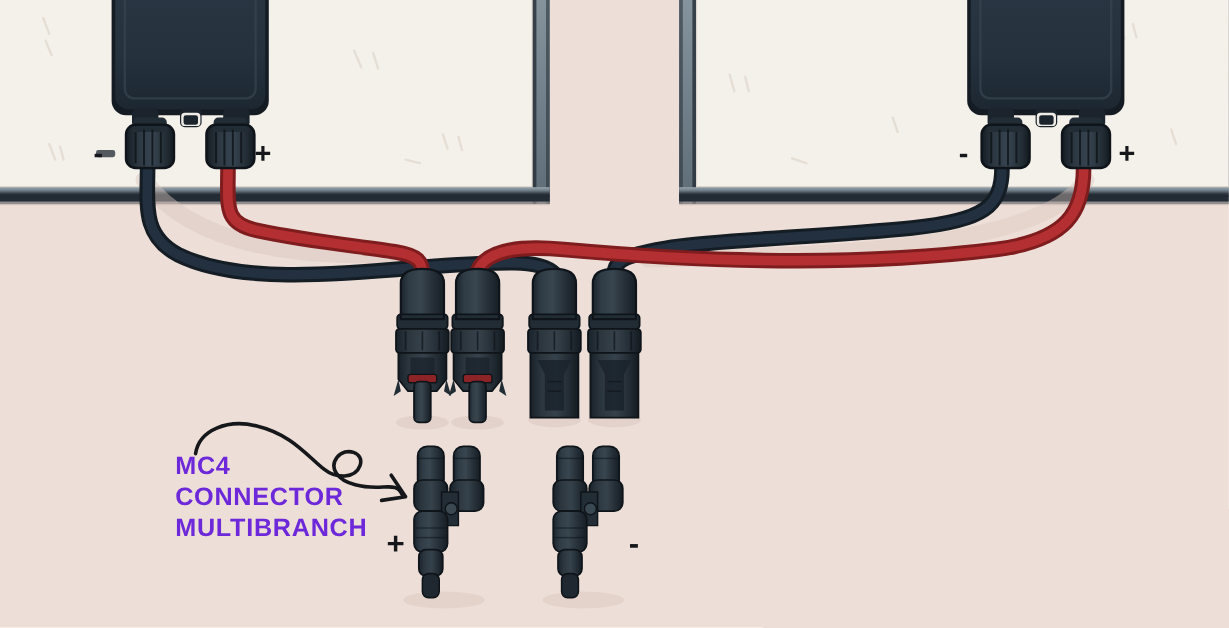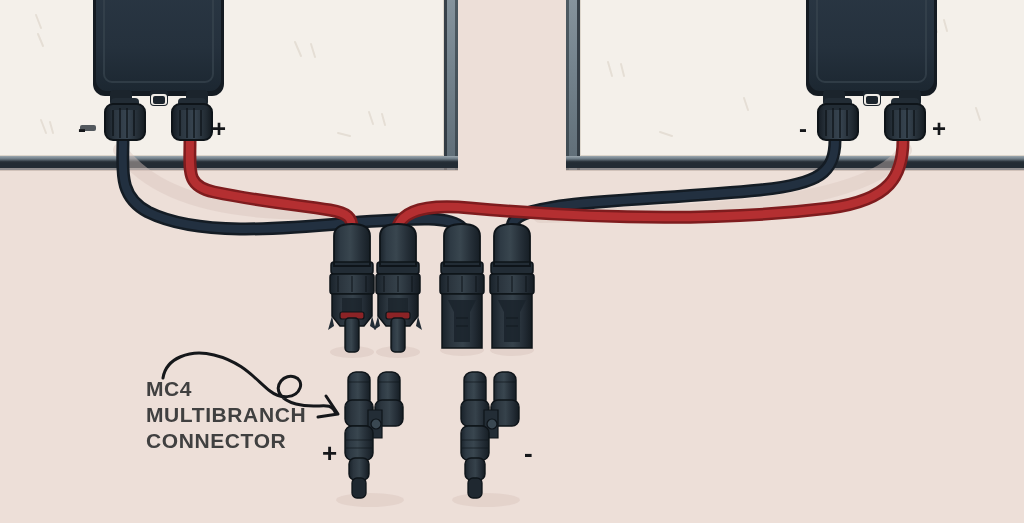--- a/index.html
+++ b/index.html
@@ -24,21 +24,21 @@
   .label-block {
     position: absolute;
     left: 146px;
     top: 376px;
     width: 190px;
     font-family: "Liberation Sans", sans-serif;
     font-weight: bold;
     font-size: 21px;
     line-height: 26px;
     letter-spacing: 0.6px;
-    color: #404040;
+    color: #6d28d9;
     text-transform: uppercase;
     pointer-events: none;
   }
   .label-line { display: block; white-space: nowrap; }
   .sign {
     position: absolute;
     font-family: "Liberation Sans", sans-serif;
     font-weight: bold;
     color: #15171A;
     line-height: 1;
@@ -357,22 +357,22 @@
     <g fill="none" stroke="#15171A" stroke-width="3" stroke-linecap="round" stroke-linejoin="round">
       <path d="M163,378 C166,358 190,349 214,355 C243,362 256,380 270,391
                C280,399 296,399 300,388 C304,377 288,372 281,381
                C274,390 281,400 296,404 C318,410 330,400 335,412"></path>
       <path d="M326,396 L338,414 L318,417"></path>
     </g>
   </svg>
 
   <div class="label-block">
     <span class="label-line">MC4</span>
+    <span class="label-line">CONNECTOR</span>
     <span class="label-line">MULTIBRANCH</span>
-    <span class="label-line">CONNECTOR</span>
   </div>
 
   <span class="sign sign-panel" style="left:78px; top:117px;">-</span>
   <span class="sign sign-panel" style="left:212px; top:117px;">+</span>
 
   <span class="sign sign-panel" style="left:799px; top:117px;">-</span>
   <span class="sign sign-panel" style="left:932px; top:117px;">+</span>
 
   <span class="sign sign-branch" style="left:322px; top:440px;">+</span>
   <span class="sign sign-branch" style="left:524px; top:440px;">-</span>

